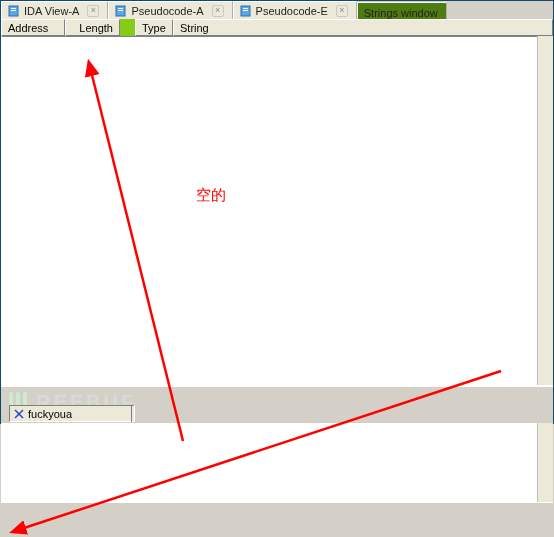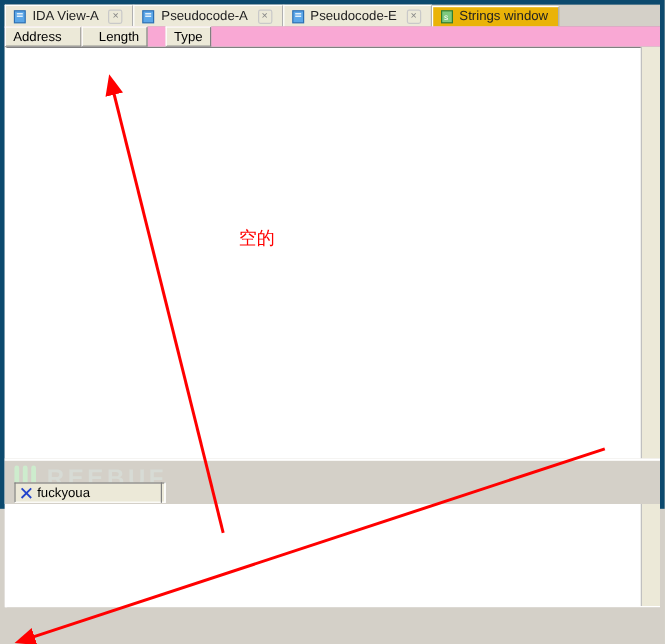--- a/index.html
+++ b/index.html
@@ -1,24 +1,24 @@
 <!DOCTYPE html>
 <html><head>
 <meta charset="utf-8">
 <style>
   html,body{margin:0;padding:0;width:554px;height:537px;overflow:hidden;font-family:"Microsoft Sans Serif",Tahoma,Arial,sans-serif;font-size:11px;background:#d4d0c8;}
-  .root{position:relative;width:554px;height:424px;box-sizing:border-box;border:4px solid #0c4a6e;}
+  .root{position:relative;width:554px;height:424px;box-sizing:border-box;border:1px solid #0c4a6e;}
   
   .tabbar{position:absolute;left:0;top:0;right:0;height:18px;background:#d4d0c8;border-bottom:1px solid #9e9e9e;display:flex;align-items:stretch;}
   .tab{display:flex;align-items:center;gap:4px;padding:0 8px 0 6px;border-right:1px solid #b0b0b0;border-top:1px solid #fff;border-left:1px solid #fff;background:#ece9d8;color:#222;cursor:pointer;white-space:nowrap;}
   .tab .icon{width:12px;height:12px;}
   .tab .close{width:10px;height:10px;display:flex;align-items:center;justify-content:center;color:#888;font-size:9px;margin-left:4px;border:1px solid #c9c9c9;border-radius:2px;line-height:1;}
-  .tab.active{background:#eab308;border-bottom:1px solid #d4d0c8;position:relative;top:1px;}
+  .tab.active{background:#4d7c0f;border-bottom:1px solid #d4d0c8;position:relative;top:1px;flex-direction:column;}
   
-  .colhdr{position:absolute;left:0;top:18px;right:0;height:17px;background:#f9a8d4;display:flex;}
+  .colhdr{position:absolute;left:0;top:18px;right:0;height:17px;background:#84cc16;display:flex;}
   .col{display:flex;align-items:center;padding:0 6px;border-top:1px solid #fff;border-left:1px solid #fff;border-right:1px solid #808080;border-bottom:1px solid #808080;box-sizing:border-box;height:17px;background:#ece9d8;color:#000;}
   .col.addr{width:64px;}
   .col.len{width:55px;justify-content:flex-end;}
   .col.type{width:38px;margin-left:15px;}
   .col.str{flex:1;}
   
   .content{position:absolute;left:0;top:35px;right:0;height:466px;background:#fff;border-left:2px solid #fff;border-top:1px solid #808080;}
   
   .vscroll{position:absolute;right:0;top:35px;width:15px;height:466px;background:#ece9d8;border-left:1px solid #c0c0c0;}
   
@@ -81,20 +81,23 @@
   <div class="colhdr">
     <div class="col addr">
         <span>Address</span>
       </div>
     <div class="col len">
         <span>Length</span>
       </div>
     <div class="col type">
         <span>Type</span>
       </div>
+    <div class="col str">
+        <span>String</span>
+      </div>
   </div>
 
   <div class="content"></div>
   <div class="vscroll"></div>
 
   <div class="statusbar">
     <div class="watermark">
       <span class="bars"><span></span><span></span><span></span></span><span>REEBUF</span>
     </div>
     <div class="statusfield">

